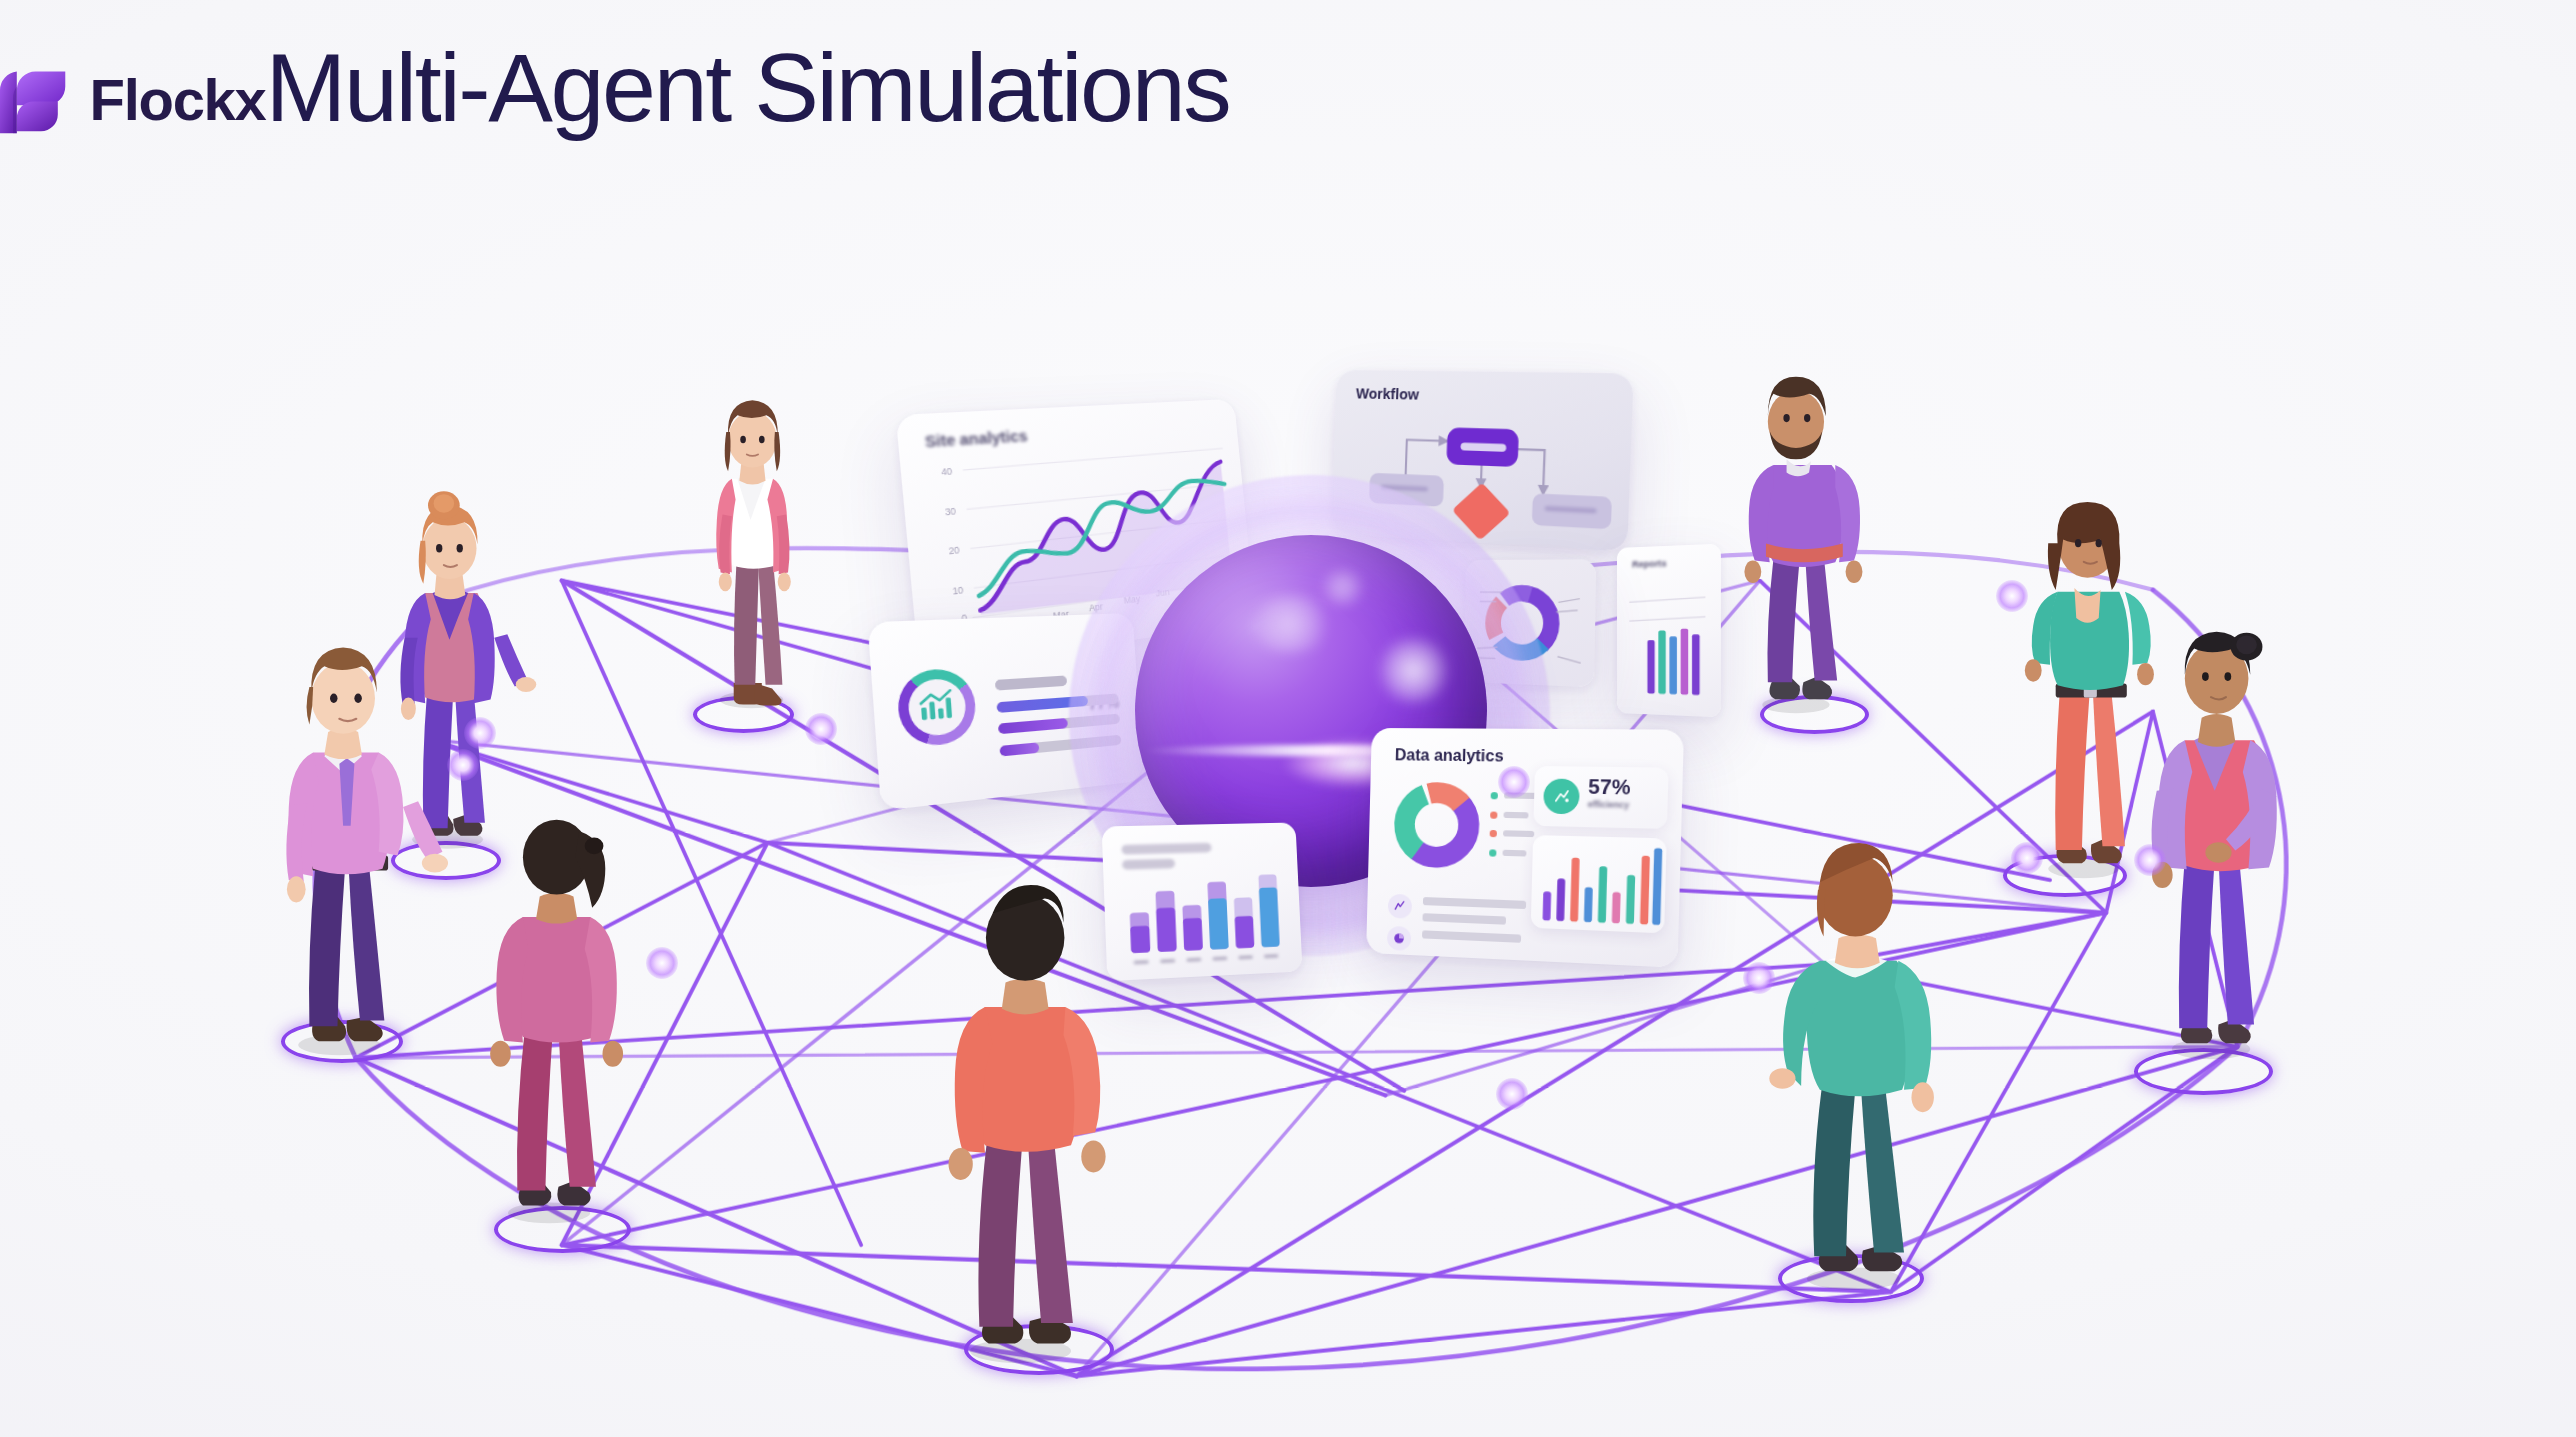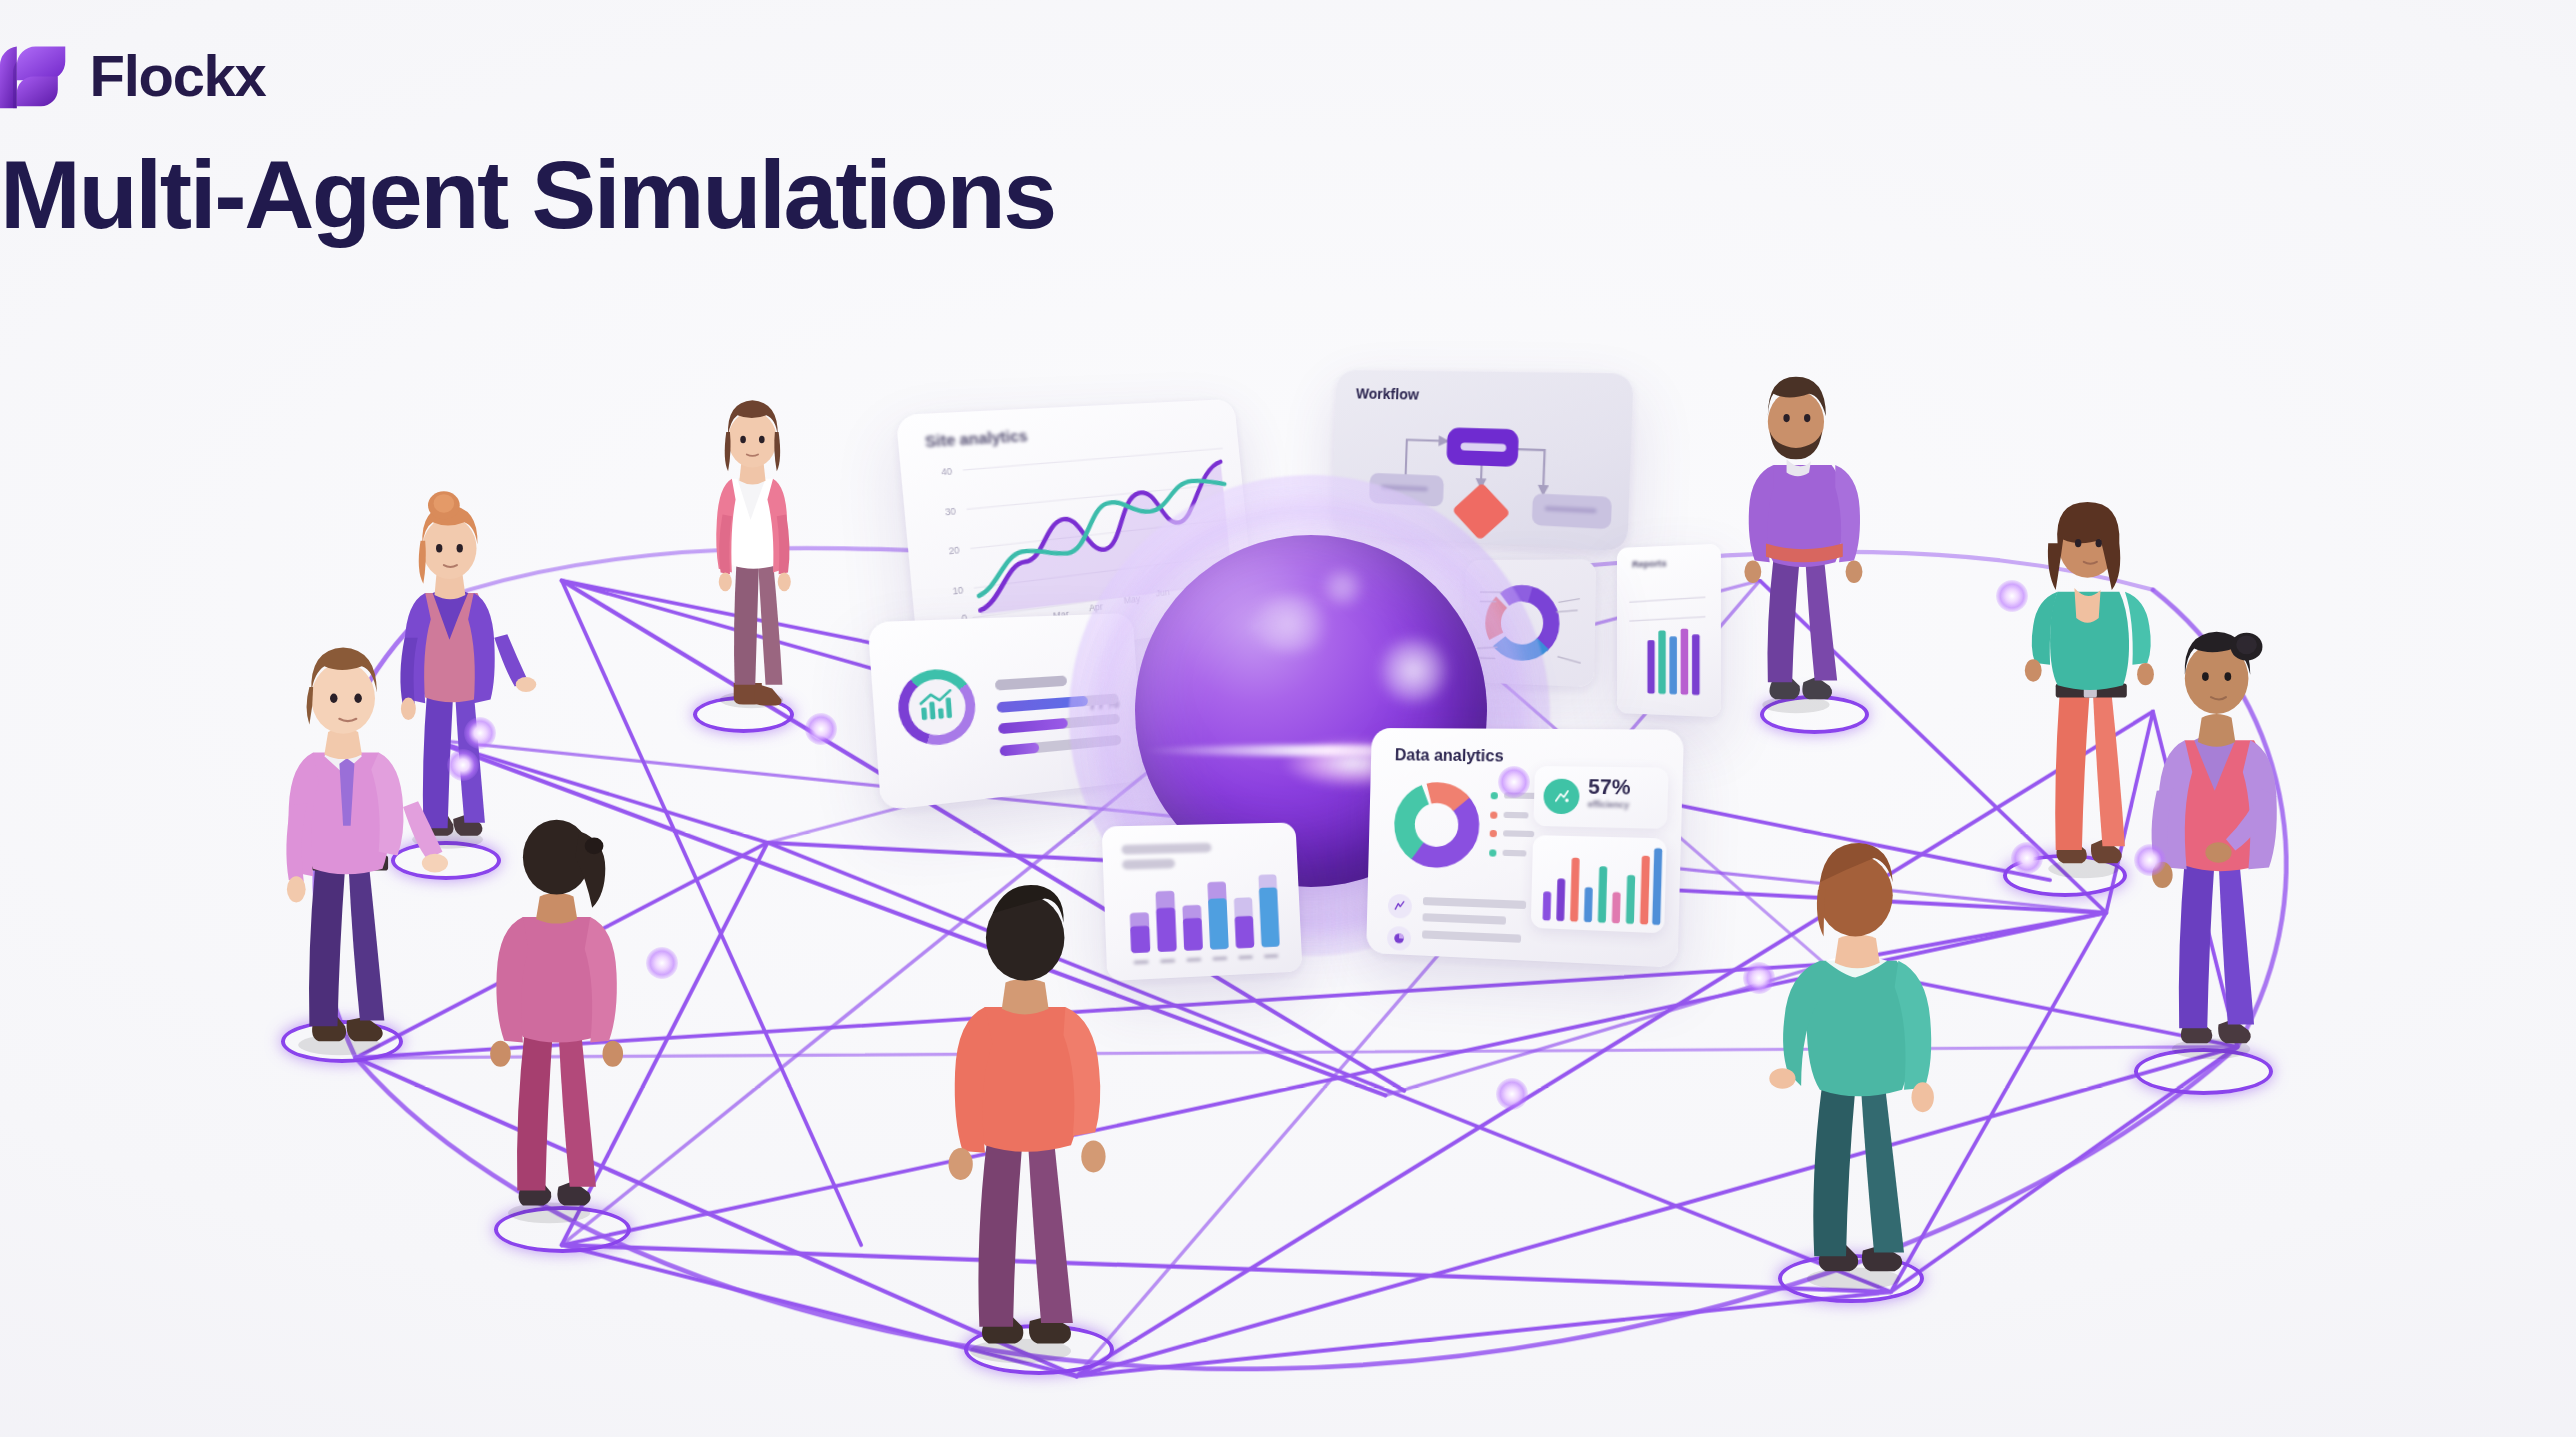--- a/index.html
+++ b/index.html
@@ -12,33 +12,32 @@
   #stage {
     position: relative;
     width: 2576px; height: 1438px;
     background: radial-gradient(ellipse 140% 110% at 50% 42%, #fbfbfd 0%, #f6f6f9 48%, #f0eff5 78%, #eceaf2 100%);
     overflow: hidden;
   }
 
   
   #header {
     position: absolute; top: 0; left: 0; width: 100%;
-    display: flex; flex-direction: column; align-items: flex-start;
+    display: flex; align-items: flex-end;
     padding-top: 37px;
     z-index: 60;
   }
   #logo-row { display: flex; align-items: center; gap: 20.6px; }
   #logo-mark { width: 69px; height: 77px; display: block; }
   #logo-word {
     font-size: 58px; font-weight: 700; letter-spacing: -1.3px;
     color: #251a4a; line-height: 1; font-family: "Liberation Sans", sans-serif;
   }
   #page-title {
-    margin-top: 30px;
-    font-size: 97px; font-weight: 700; letter-spacing: -2.4px;
+    font-size: 97px; font-weight: 400; letter-spacing: -2.4px;
     color: #211a4d; line-height: 1.05;
     font-family: "Liberation Sans", sans-serif;
     white-space: nowrap;
   }
 
   
   #scene { position: absolute; inset: 0; z-index: 10; }
   #net-svg, #floor-svg { position: absolute; inset: 0; width: 2576px; height: 1438px; }
   #net-svg { z-index: 12; }
 

